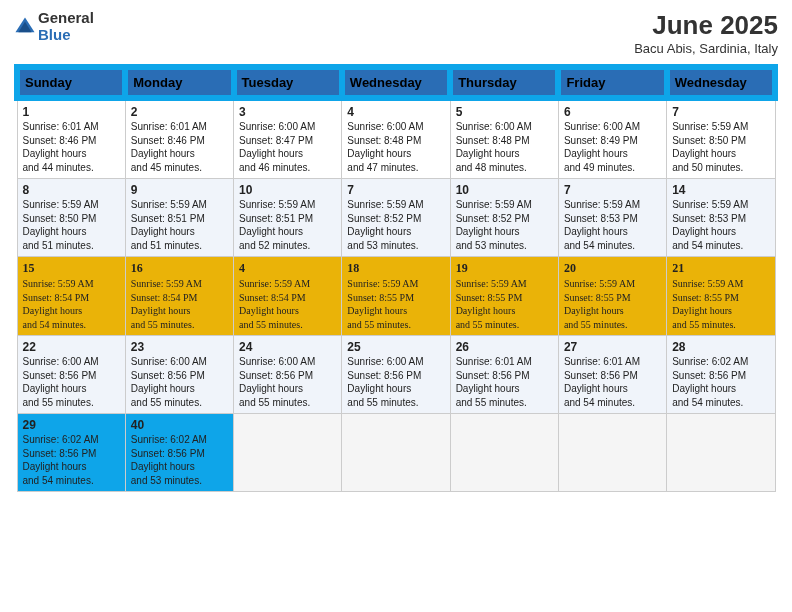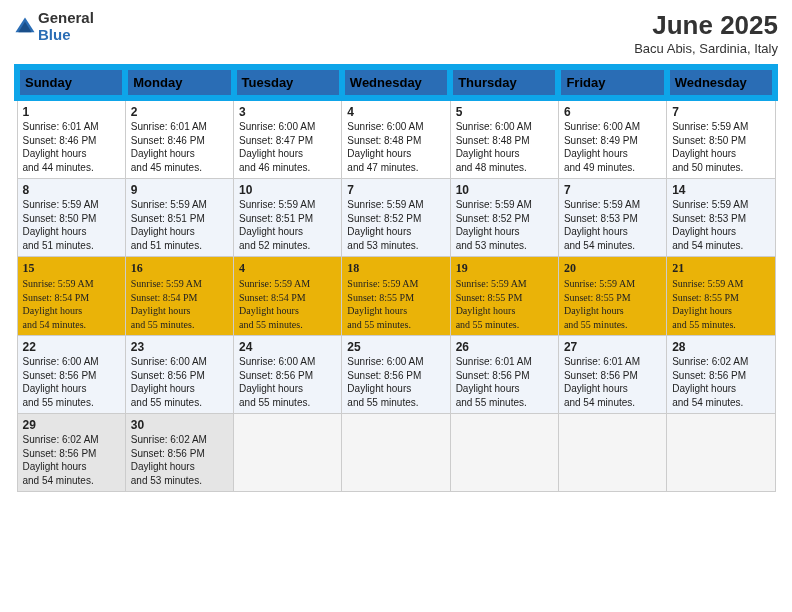--- a/index.html
+++ b/index.html
@@ -96,21 +96,21 @@
       line-height: 1.35;
       color: #222;
     }
     .empty-cell {
       background: #f5f5f5 !important;
     }
     .week-row-1 td { background: #fff; }
     .week-row-2 td { background: #e8eef7; }
     .week-row-3 td { background: #eab308; font-family: Liberation Serif, serif; }
     .week-row-4 td { background: #e8eef7; }
-    .week-row-5 td { background: #e5e5e5; }
+    .week-row-5 td { background: #0ea5e9; }
   </style>
 </head>
 <body>
 
 <div class="page">
   <div class="header">
     <div class="logo">
       <svg class="logo-icon" viewBox="0 0 30 30" xmlns="http://www.w3.org/2000/svg">
         <polygon points="15,2 28,22 2,22" fill="#2a6db5"></polygon>
         <polygon points="15,8 24,22 6,22" fill="#1a4f8a"></polygon>
@@ -404,21 +404,21 @@
           <td>
           <span class="day-num">29</span>
           <div class="cell-text">
             Sunrise: 6:02 AM<br>
             Sunset: 8:56 PM<br>
             Daylight hours<br>
             and 54 minutes.
           </div>
         </td>
           <td>
-          <span class="day-num">30</span>
+          <span class="day-num">40</span>
           <div class="cell-text">
             Sunrise: 6:02 AM<br>
             Sunset: 8:56 PM<br>
             Daylight hours<br>
             and 53 minutes.
           </div>
         </td>
           <td class="empty-cell"></td>
           <td class="empty-cell"></td>
           <td class="empty-cell"></td>

